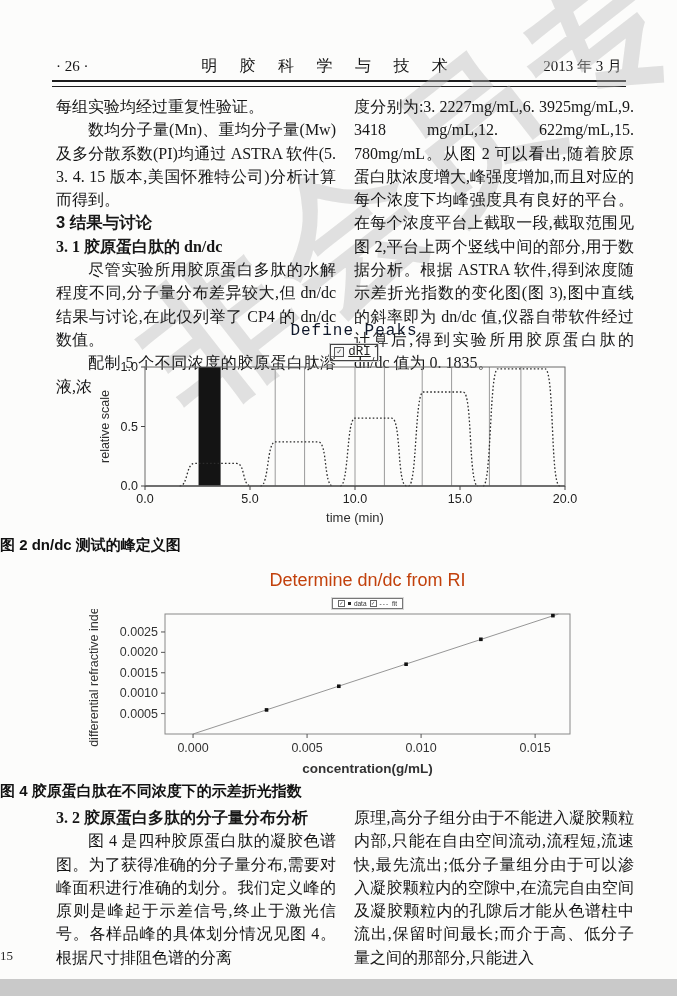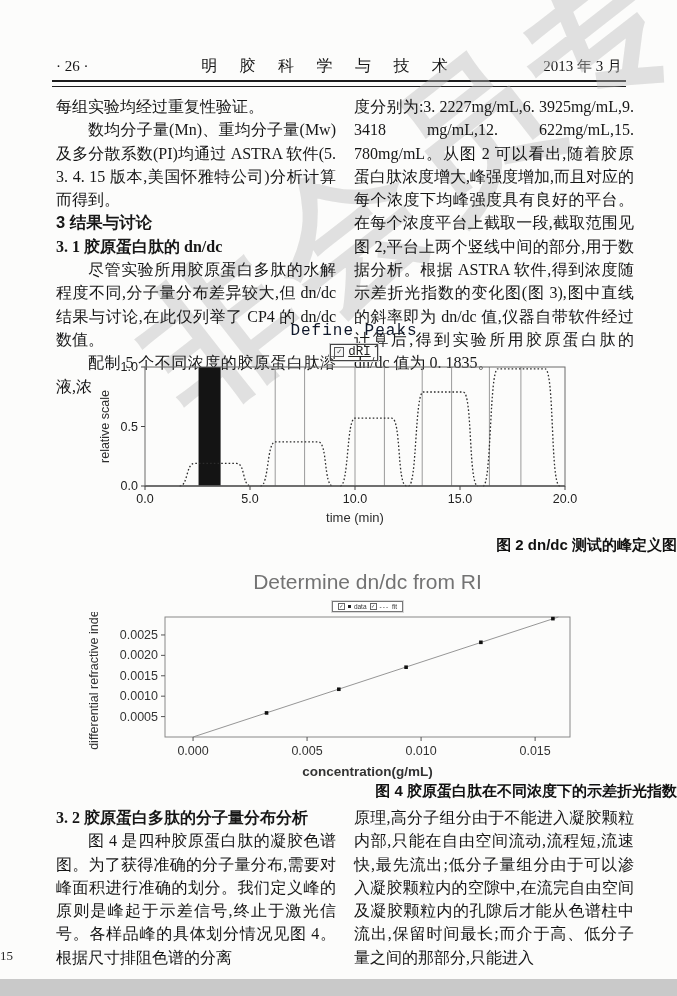--- a/index.html
+++ b/index.html
@@ -28,30 +28,30 @@
   .fig2-title{font-family:"Liberation Mono",monospace;font-size:16px;letter-spacing:1px;color:#0f172a;}
   .fig2-legend{display:inline-flex;align-items:center;gap:4px;border:1px solid #444;
                box-shadow:0 0 0 1px #cfcfcf;padding:0 6px 1px 3px;margin-top:1px;
                font-family:"Liberation Mono",monospace;font-size:12.5px;color:#1e1e1e;}
   .cb{display:inline-block;width:8px;height:8px;border:1px solid #555;font-size:8px;line-height:7px;
       text-align:center;color:#333;background:#f4f4f4;}
   .fig2-legend .lbl{text-decoration:underline;}
   
   .fig3{position:absolute;top:570px;left:85px;width:505px;z-index:2;}
   .fig3-head{width:445px;margin-left:60px;text-align:center;}
-  .fig3-title{font-family:"Liberation Sans",sans-serif;font-size:21px;color:#737373;}
+  .fig3-title{font-family:"Liberation Sans",sans-serif;font-size:18px;color:#c2410c;}
   .fig3-legend{display:inline-flex;align-items:center;gap:3px;border:1px solid #777;
                box-shadow:0 0 0 1px #d8d8d8;padding:1px 5px;margin-top:2px;
                font-family:"Liberation Sans",sans-serif;font-size:6.5px;color:#333;background:#fff;}
   .cb-s{display:inline-block;width:5px;height:5px;border:1px solid #666;font-size:5px;line-height:4px;
         text-align:center;color:#333;}
   .marker-sq{display:inline-block;width:3px;height:3px;background:#222;}
   .fit-dash{letter-spacing:1px;}
   
-  .caption{position:absolute;left:0;width:677px;text-align:right;z-index:2;
+  .caption{position:absolute;left:0;width:677px;text-align:left;z-index:2;
            font-family:"Liberation Sans",sans-serif;font-weight:bold;font-size:15px;color:#111;}
   .cap2{top:536px;}
   .cap3{top:782px;}
   .footer{position:absolute;top:948px;left:0;width:546px;font-size:13px;color:#2a2a2a;z-index:2;}
   .watermark{position:absolute;left:100px;top:300px;z-index:1;transform:rotate(-38deg);
              transform-origin:0 0;font-size:150px;font-weight:bold;letter-spacing:10px;
              color:rgba(186,186,186,0.42);white-space:nowrap;pointer-events:none;
              font-family:"Liberation Serif",serif;}
   .bottom-strip{position:absolute;bottom:0;left:0;width:677px;height:17px;background:#c9c9c9;z-index:3;}
   svg text{font-family:"Liberation Sans",sans-serif;}

